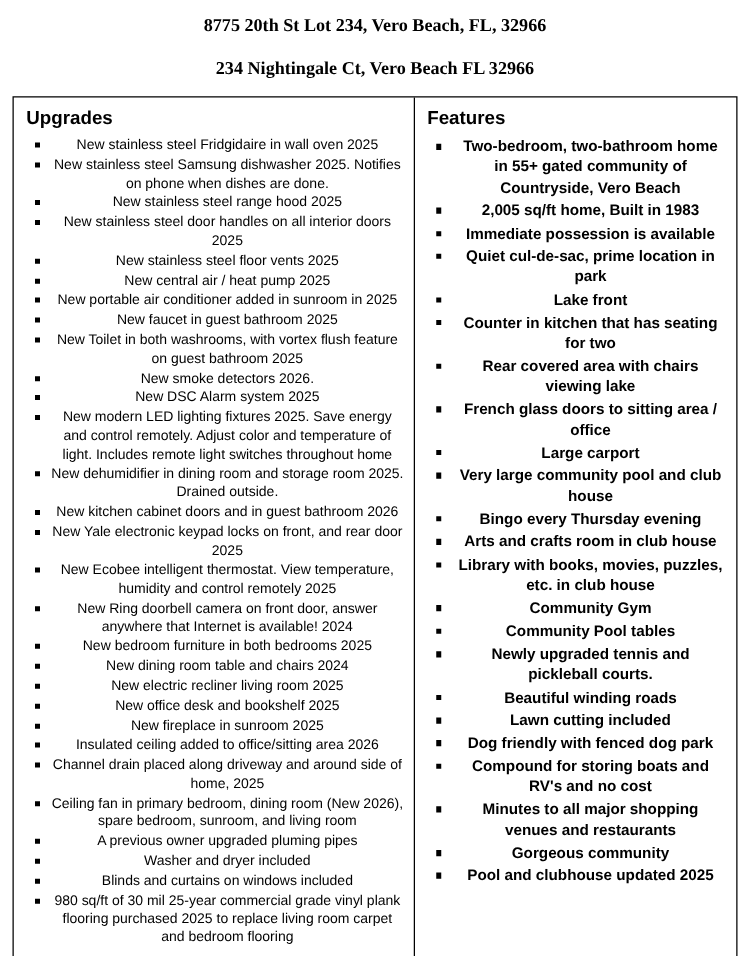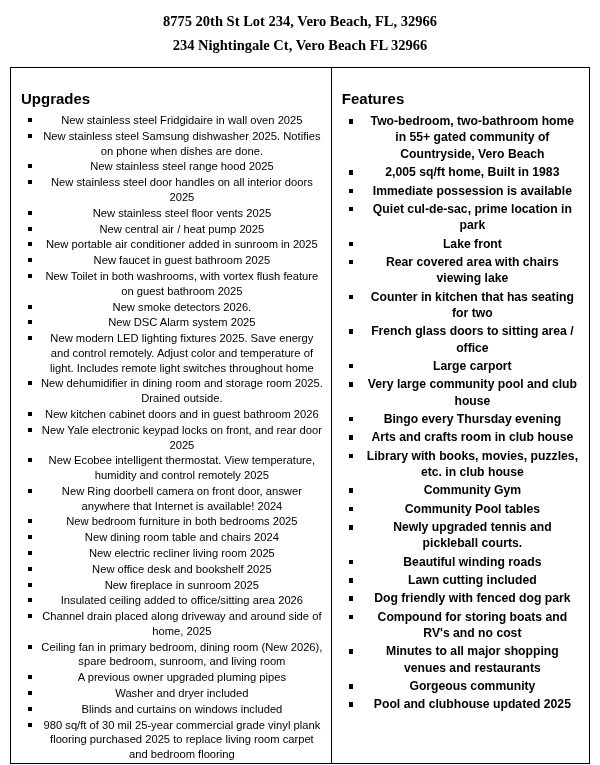--- a/index.html
+++ b/index.html
@@ -23,21 +23,21 @@
   }
   .heading {
     text-align: center;
     font-family: "Liberation Serif", serif;
     font-weight: bold;
     font-size: 14.5px;
     line-height: 1.35;
   }
   .heading-1 {
     margin-top: 4px;
-    margin-bottom: 4px;
+    margin-bottom: 14px;
   }
   .heading-2 {
     margin-bottom: 12px;
   }
   .columns {
     display: flex;
     border: 1.5px solid #000000;
     box-sizing: border-box;
     height: 697px;
   }
@@ -49,21 +49,21 @@
     width: 55.5%;
     border-right: 1.5px solid #000000;
   }
   .col-right {
     width: 44.5%;
   }
   .col-title {
     font-family: "Liberation Sans", sans-serif;
     font-weight: bold;
     font-size: 15px;
-    margin: 16px 0 6px 2px;
+    margin: 2px 0 6px 2px;
   }
   ul.bullets {
     list-style: none;
     margin: 0;
     padding: 0;
   }
   ul.bullets li {
     position: relative;
     padding-left: 22px;
     margin-bottom: 1px;
@@ -140,22 +140,22 @@
     </div>
 
     <div class="col col-right">
       <div class="col-title">Features</div>
       <ul class="bullets">
         <li>Two-bedroom, two-bathroom home in 55+ gated community of Countryside, Vero Beach</li>
         <li>2,005 sq/ft home, Built in 1983</li>
         <li>Immediate possession is available</li>
         <li>Quiet cul-de-sac, prime location in park</li>
         <li>Lake front</li>
+        <li>Counter in kitchen that has seating for two</li>
         <li>Rear covered area with chairs viewing lake</li>
-        <li>Counter in kitchen that has seating for two</li>
         <li>French glass doors to sitting area / office</li>
         <li>Large carport</li>
         <li>Very large community pool and club house</li>
         <li>Bingo every Thursday evening</li>
         <li>Arts and crafts room in club house</li>
         <li>Library with books, movies, puzzles, etc. in club house</li>
         <li>Community Gym</li>
         <li>Community Pool tables</li>
         <li>Newly upgraded tennis and pickleball courts.</li>
         <li>Beautiful winding roads</li>

